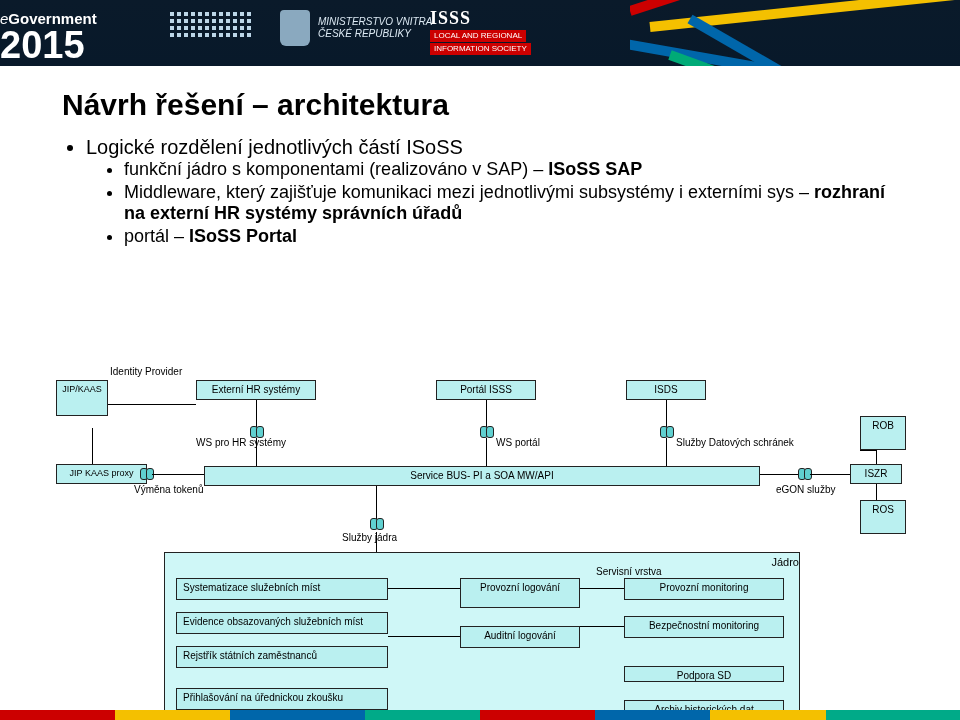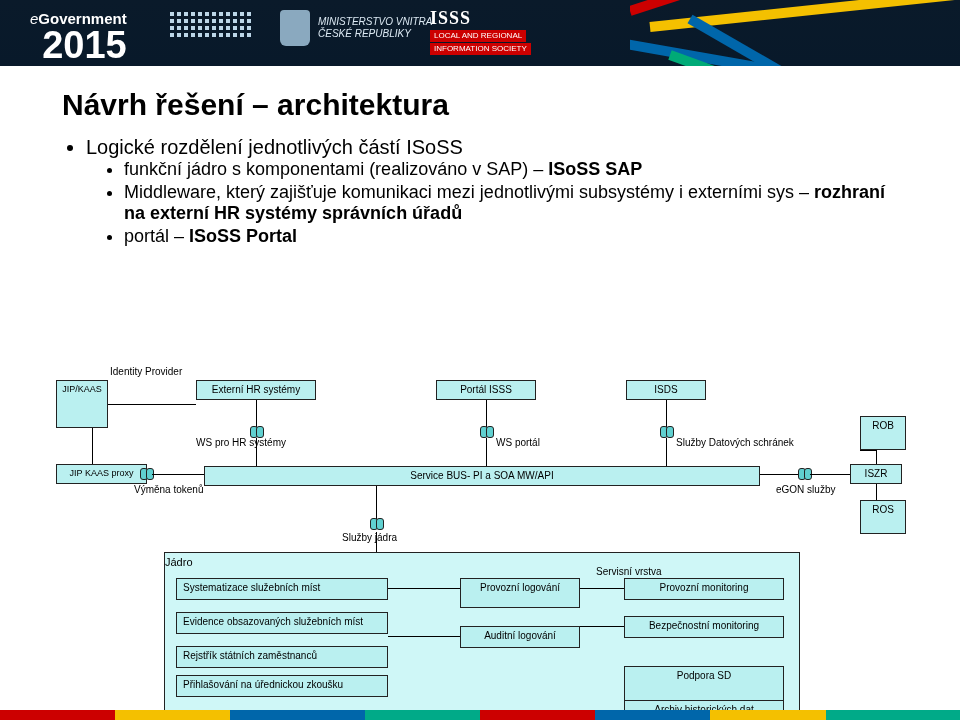--- a/index.html
+++ b/index.html
@@ -1,18 +1,18 @@
 <!DOCTYPE html>
 <html><head>
 <meta charset="utf-8">
 <style>
   * { box-sizing: border-box; margin: 0; padding: 0; }
   body { width: 960px; height: 720px; font-family: Arial, sans-serif; background: #fff; overflow: hidden; }
   .header { position: relative; height: 66px; background: linear-gradient(#0a1a2a,#08192a); }
-  .header .logo { position: absolute; left: 30px; top: 10px; color: #fff; text-align: right; }
+  .header .logo { position: absolute; left: 0; top: 10px; color: #fff; }
   .logo .e { font-size: 15px; font-style: italic; color: #fff; }
   .logo .gov { font-size: 15px; font-weight: bold; color: #fff; }
   .logo .yr { display: block; font-size: 38px; font-weight: bold; color: #fff; line-height: 0.9; }
   .header .dots { position: absolute; left: 170px; top: 12px; display: grid; grid-template-columns: repeat(12, 4px); grid-auto-rows: 4px; gap: 3px; }
   .header .dots span { background: #bcd6e8; }
   .header .min { position: absolute; left: 280px; top: 10px; display: flex; gap: 8px; align-items: center; }
   .lion { width: 30px; height: 36px; background: #8aa9bf; border-radius: 4px 4px 6px 6px; }
   .min-text { color: #dce9f3; font-size: 10px; line-height: 1.2; font-style: italic; }
   .isss { position: absolute; left: 430px; top: 8px; color: #fff; font-size: 10px; }
   .isss .big { font-size: 18px; font-weight: bold; letter-spacing: 1px; font-family: Liberation Serif, serif; }
@@ -123,21 +123,21 @@
         <li><span>funkční jádro s komponentami (realizováno v SAP) – </span><b>ISoSS SAP</b></li>
         <li><span>Middleware, který zajišťuje komunikaci mezi jednotlivými subsystémy i externími sys – </span><b>rozhraní na externí HR systémy správních úřadů</b></li>
         <li><span>portál – </span><b>ISoSS Portal</b></li>
       </ul>
     </li>
   </ul>
 
   <div class="diag">
 
     <div class="lbl" style="left:54px;top:0">Identity Provider</div>
-    <div class="cbox" style="left:0;top:14px;width:52px;height:48px;font-size:9px">JIP/KAAS</div>
+    <div class="cbox" style="left:0;top:14px;width:52px;height:36px;font-size:9px">JIP/KAAS</div>
     <div class="cbox" style="left:140px;top:14px;width:120px;height:20px">Externí HR systémy</div>
     <div class="cbox" style="left:380px;top:14px;width:100px;height:20px">Portál ISSS</div>
     <div class="cbox" style="left:570px;top:14px;width:80px;height:20px">ISDS</div>
 
     <div class="line" style="left:52px;top:38px;width:88px;height:1px"></div>
     <div class="line" style="left:200px;top:34px;width:1px;height:30px"></div>
     <div class="line" style="left:430px;top:34px;width:1px;height:30px"></div>
     <div class="line" style="left:610px;top:34px;width:1px;height:30px"></div>
 
     <div class="ifmark" style="left:194px;top:60px"></div>
@@ -173,36 +173,36 @@
     <div class="cbox" style="right:0;top:134px;width:46px;height:34px">ROS</div>
 
     <div class="line" style="left:36px;top:62px;width:1px;height:36px"></div>
 
     <div class="line" style="left:320px;top:120px;width:1px;height:34px"></div>
     <div class="ifmark" style="left:314px;top:152px"></div>
     <div class="lbl" style="left:286px;top:166px">Služby jádra</div>
     <div class="line" style="left:320px;top:166px;width:1px;height:20px"></div>
 
     <div class="cbox" style="left:108px;top:186px;width:636px;height:208px;background:#cff7f7">
-      <div style="text-align:left;font-size:11px">Jádro</div>
+      <div style="text-align:right;font-size:11px">Jádro</div>
     </div>
     <div class="lbl" style="left:540px;top:200px">Servisní vrstva</div>
 
     <div class="cbox" style="left:120px;top:212px;width:212px;height:22px;text-align:left;padding-left:6px">Systematizace služebních míst</div>
     <div class="cbox" style="left:120px;top:280px;width:212px;height:22px;text-align:left;padding-left:6px">Rejstřík státních zaměstnanců</div>
     <div class="cbox" style="left:120px;top:246px;width:212px;height:22px;text-align:left;padding-left:6px">Evidence obsazovaných služebních míst</div>
-    <div class="cbox" style="left:120px;top:309px;width:212px;height:22px;text-align:left;padding-left:6px">Přihlašování na úřednickou zkoušku</div>
+    <div class="cbox" style="left:120px;top:322px;width:212px;height:22px;text-align:left;padding-left:6px">Přihlašování na úřednickou zkoušku</div>
     <div class="cbox" style="left:120px;top:348px;width:212px;height:32px;text-align:left;padding:3px 6px;line-height:1.1">Evidence uskutečněných úřednických zkoušek</div>
 
     <div class="cbox" style="left:404px;top:212px;width:120px;height:30px;line-height:1.1">Provozní logování</div>
     <div class="cbox" style="left:404px;top:260px;width:120px;height:22px">Auditní logování</div>
 
     <div class="cbox" style="left:568px;top:250px;width:160px;height:22px">Bezpečnostní monitoring</div>
     <div class="cbox" style="left:568px;top:212px;width:160px;height:22px">Provozní monitoring</div>
-    <div class="cbox" style="left:568px;top:300px;width:160px;height:35px">Podpora SD</div>
+    <div class="cbox" style="left:568px;top:300px;width:160px;height:16px">Podpora SD</div>
     <div class="cbox" style="left:568px;top:334px;width:160px;height:22px">Archiv historických dat</div>
 
     <div class="line" style="left:332px;top:222px;width:72px;height:1px"></div>
     <div class="line" style="left:332px;top:270px;width:72px;height:1px"></div>
     <div class="line" style="left:524px;top:222px;width:44px;height:1px"></div>
     <div class="line" style="left:524px;top:260px;width:44px;height:1px"></div>
   </div>
 </div>
 
 <div class="footer-stripes"></div>

